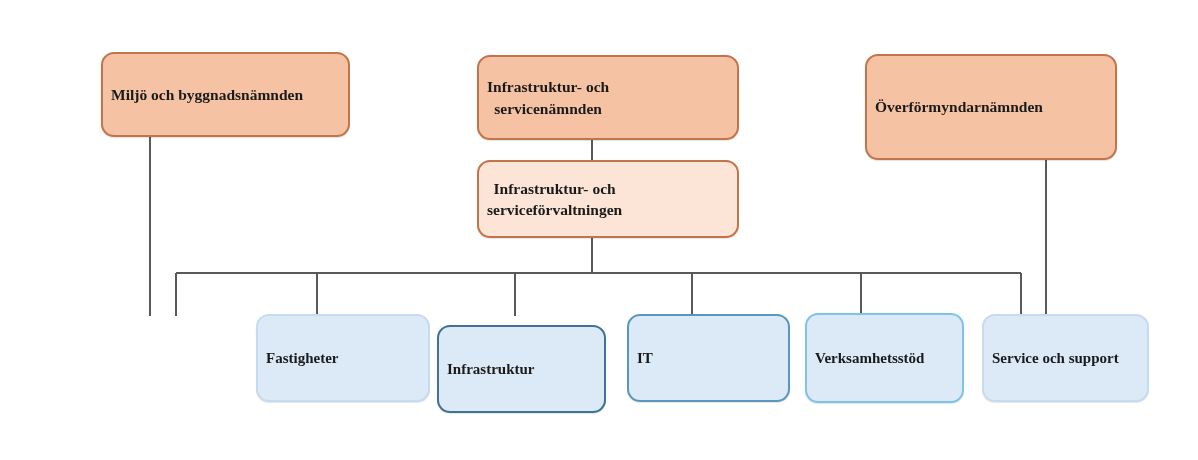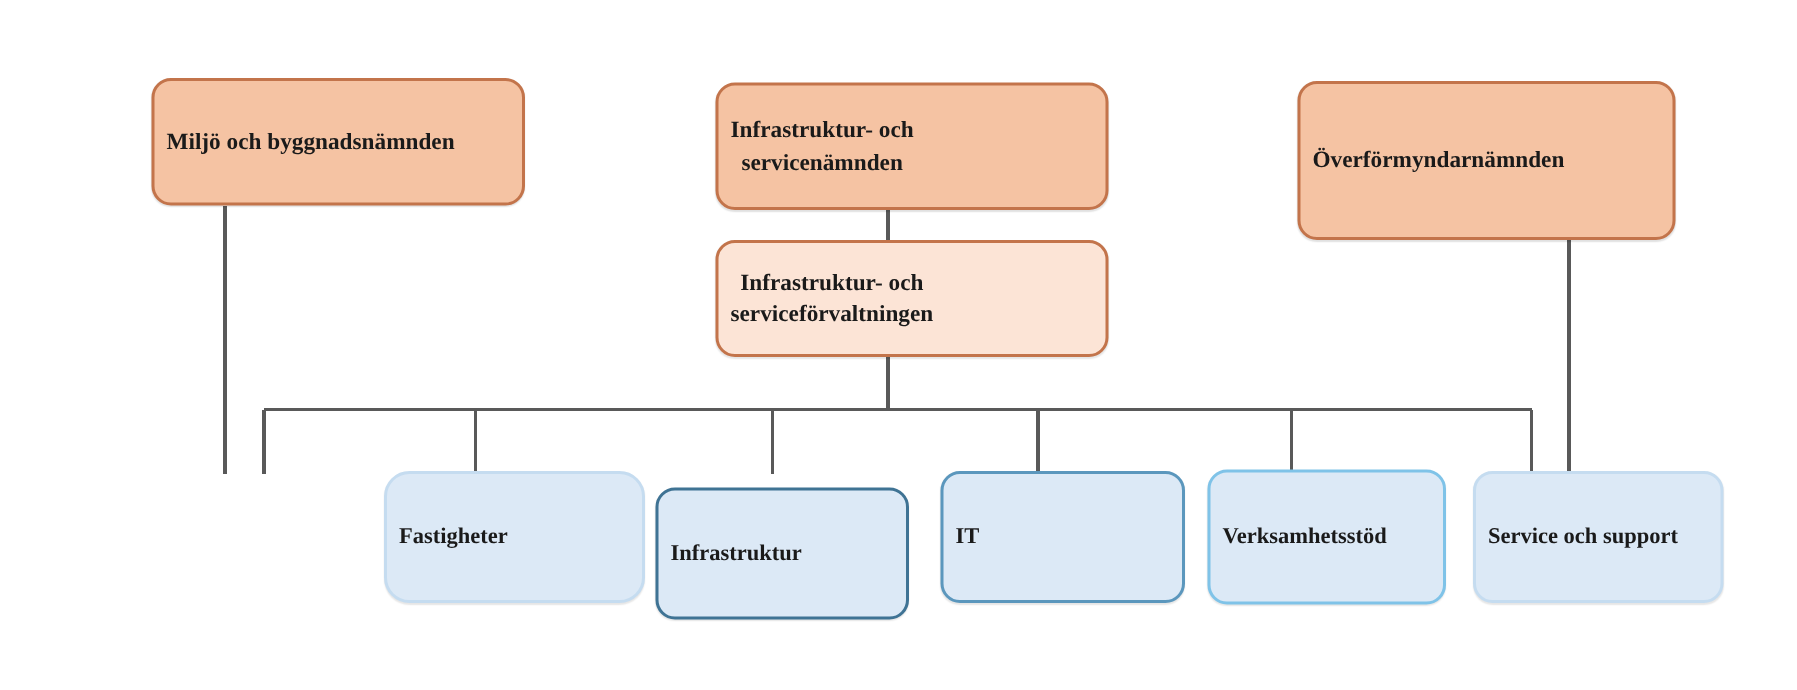--- a/index.html
+++ b/index.html
@@ -105,21 +105,21 @@
   </div>
   <div class="node committee" style="left: 849px; top: 54px; width: 252px; height: 106px;">
     <span class="node-label">Överförmyndarnämnden</span>
   </div>
 
   <div class="node administration" style="left: 461px; top: 160px; width: 262px; height: 78px;">
     <span class="node-label">Infrastruktur- och
 serviceförvaltningen</span>
   </div>
 
-  <div class="node department border-pale" style="left: 240px; top: 314px; width: 174px; height: 88px; border-radius: 17px;">
+  <div class="node department border-pale" style="left: 240px; top: 314px; width: 174px; height: 88px;">
     <span class="node-label">Fastigheter</span>
   </div>
   <div class="node department border-steel" style="left: 421px; top: 325px; width: 169px; height: 88px;">
     <span class="node-label">Infrastruktur</span>
   </div>
   <div class="node department border-medium" style="left: 611px; top: 314px; width: 163px; height: 88px;">
     <span class="node-label">IT</span>
   </div>
   <div class="node department border-pale" style="left: 966px; top: 314px; width: 167px; height: 88px;">
     <span class="node-label">Service och support</span>

